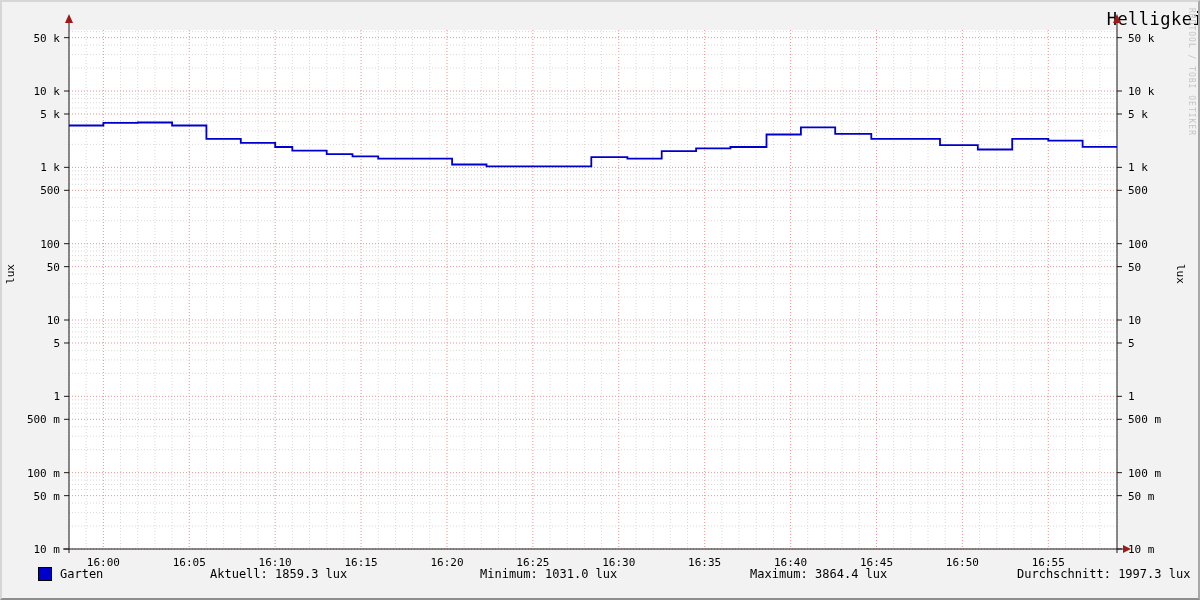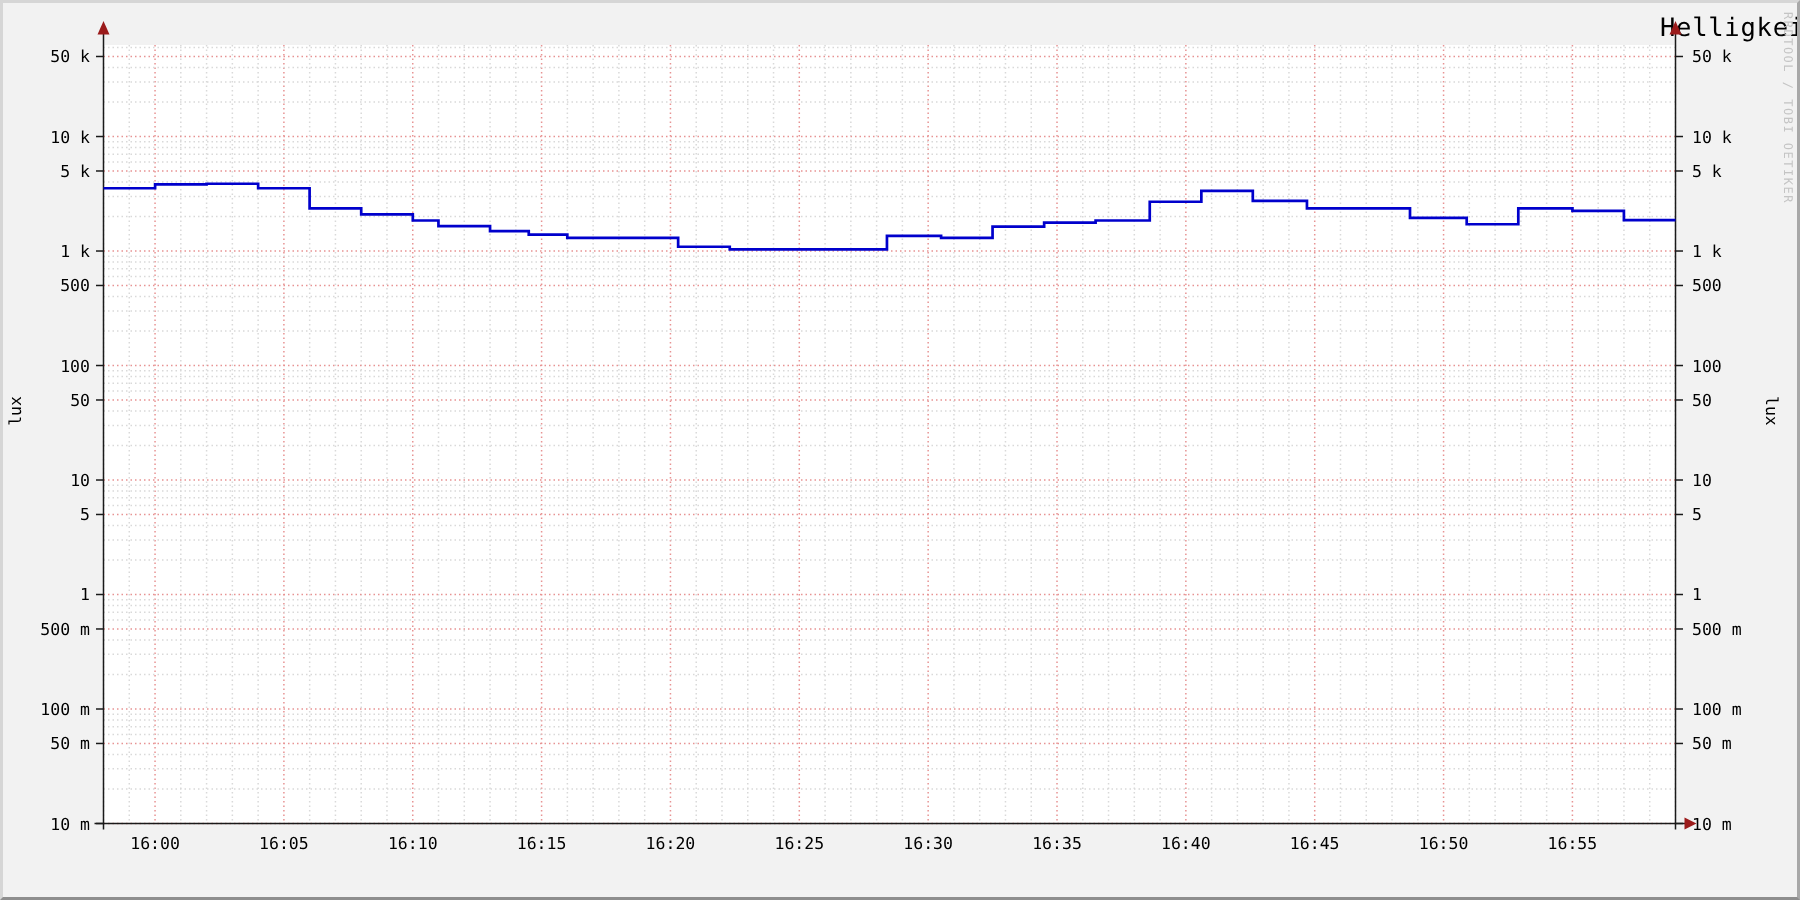--- a/index.html
+++ b/index.html
@@ -249,15 +249,25 @@
       <polygon points="1111,21 1119,21 1115,12" fill="#9b1b1b"></polygon>
       <polygon points="1121,543 1121,551 1129,547" fill="#9b1b1b"></polygon>
       <path d="M 67.0 123.5 H 101.4 V 120.9 H 135.7 V 120.5 H 170.1 V 123.5 H 204.4 V 136.9 H 238.8 V 140.9 H 273.2 V 145.0 H 290.3 V 148.7 H 324.7 V 152.1 H 350.5 V 154.4 H 376.2 V 156.6 H 450.1 V 162.5 H 484.5 V 164.3 H 589.3 V 155.2 H 625.4 V 156.6 H 659.7 V 149.1 H 694.1 V 146.4 H 728.4 V 145.0 H 764.5 V 132.5 H 798.9 V 125.3 H 833.2 V 131.9 H 869.3 V 136.9 H 938.0 V 143.2 H 975.8 V 147.5 H 1010.2 V 136.9 H 1046.3 V 138.6 H 1080.6 V 144.8 H 1115" fill="none" stroke="#0000cc" stroke-width="1.8"></path>
     </svg>
 
   <div class="unit-left">lux</div>
   <div class="unit-right">lux</div>
 
   <div class="watermark">RRDTOOL / TOBI OETIKER</div>
 
+  <div class="legend-row">
+    <div class="legend-item legend-series">
+      <span class="legend-swatch" id="legend-swatch" style="background: rgb(0, 0, 204);"></span>
+      <span>Garten</span>
+    </div>
+    <div class="legend-item legend-aktuell">Aktuell: 1859.3 lux</div>
+    <div class="legend-item legend-minimum">Minimum: 1031.0 lux</div>
+    <div class="legend-item legend-maximum">Maximum: 3864.4 lux</div>
+    <div class="legend-item legend-durchschnitt">Durchschnitt: 1997.3 lux</div>
+  </div>
 
 
 </div>
 
 </body></html>

